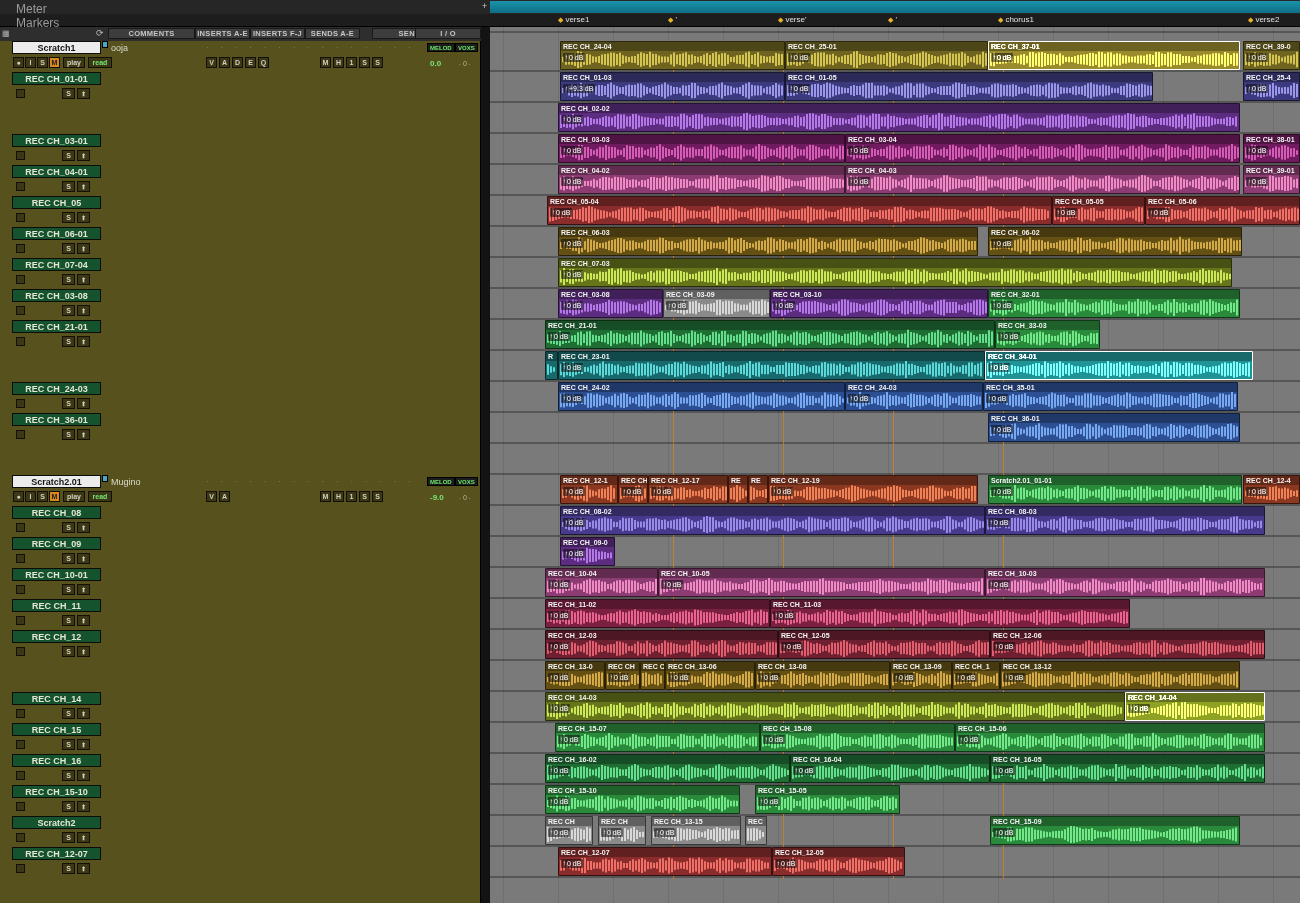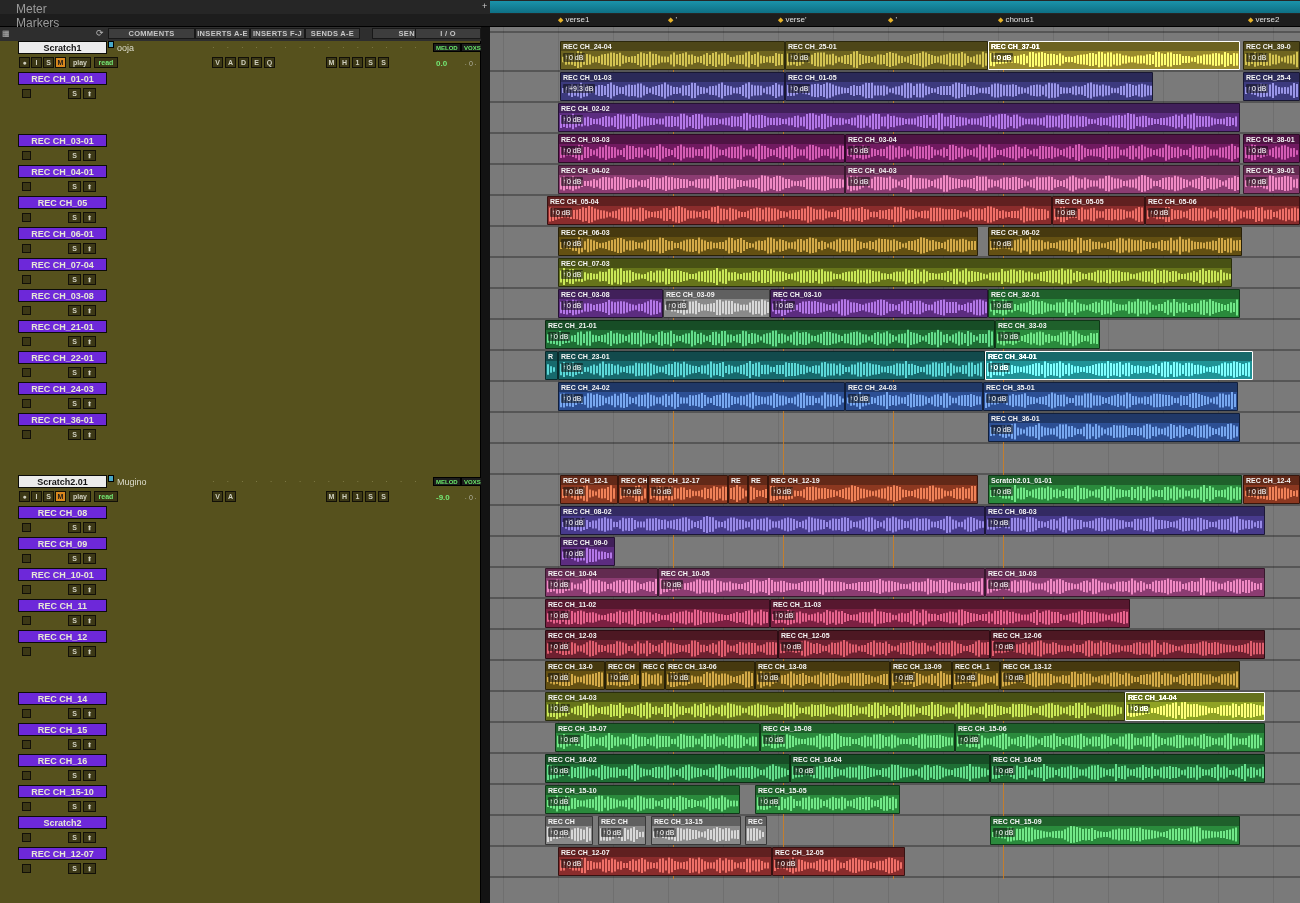--- a/index.html
+++ b/index.html
@@ -24,22 +24,22 @@
   #hdr-icon-a{position:absolute;left:2px;top:2px;font-size:8px;color:#b8b8b8;}
   #hdr-icon-b{position:absolute;left:96px;top:1px;font-size:9px;color:#b8b8b8;}
   #col-heads{position:absolute;left:0;top:0;width:481px;height:14px;}
   .col-head{position:absolute;top:1px;height:11px;background:#3d3d3d;border:1px solid #181818;
             color:#c6c6c6;font-size:7.5px;font-weight:bold;display:flex;align-items:center;
             justify-content:center;box-sizing:border-box;letter-spacing:.3px;white-space:nowrap;}
 
   
   #sidebar{position:absolute;left:0;top:41px;width:481px;height:862px;background:#56511d;
            border-right:1px solid #000;box-sizing:border-box;}
-  .trow{position:absolute;left:16px;width:524px;height:31px;}
-  .tname{position:absolute;left:2px;top:0;width:89px;height:13px;background:#6d28d9;
+  .trow{position:absolute;left:10px;width:524px;height:31px;}
+  .tname{position:absolute;left:2px;top:0;width:89px;height:13px;background:#14532d;
          border:1px solid #0c0c08;color:#e6e6d6;font-size:9px;font-weight:bold;display:flex;
          align-items:center;justify-content:center;white-space:nowrap;overflow:hidden;box-sizing:border-box;}
   .tname.master{background:#ececec;color:#141414;}
   .sup{position:absolute;left:92px;top:0;width:6px;height:7px;background:#49a8c8;border:1px solid #000;box-sizing:border-box;}
   .comment{position:absolute;left:101px;top:2px;font-size:9px;color:#dcdccc;}
   .dots{position:absolute;left:196px;top:2px;width:214px;overflow:hidden;white-space:nowrap;
         color:#98935e;font-size:8px;letter-spacing:5px;}
   .outchip{position:absolute;top:2px;height:9px;padding:0 2px;background:#1c1c1c;border:1px solid #000;
            color:#6ae86a;font-size:6px;font-weight:bold;display:flex;align-items:center;box-sizing:border-box;}
   .outarrow{position:absolute;left:471px;top:2px;font-size:7px;color:#d0d0d0;}
@@ -218,28 +218,20 @@
         </div>
       </div>
       <div class="trow" style="top: 279px;">
         <div class="tname">REC CH_21-01</div>
         <div class="tctl">
           <div class="blockchip"></div>
           <div class="chip schip">S</div>
           <div class="chip achip">⬆</div>
         </div>
       </div>
-      <div class="trow" style="top: 310px;">
-        <div class="tname">REC CH_22-01</div>
-        <div class="tctl">
-          <div class="blockchip"></div>
-          <div class="chip schip">S</div>
-          <div class="chip achip">⬆</div>
-        </div>
-      </div>
       <div class="trow" style="top: 341px;">
         <div class="tname">REC CH_24-03</div>
         <div class="tctl">
           <div class="blockchip"></div>
           <div class="chip schip">S</div>
           <div class="chip achip">⬆</div>
         </div>
       </div>
       <div class="trow" style="top: 372px;">
         <div class="tname">REC CH_36-01</div>

